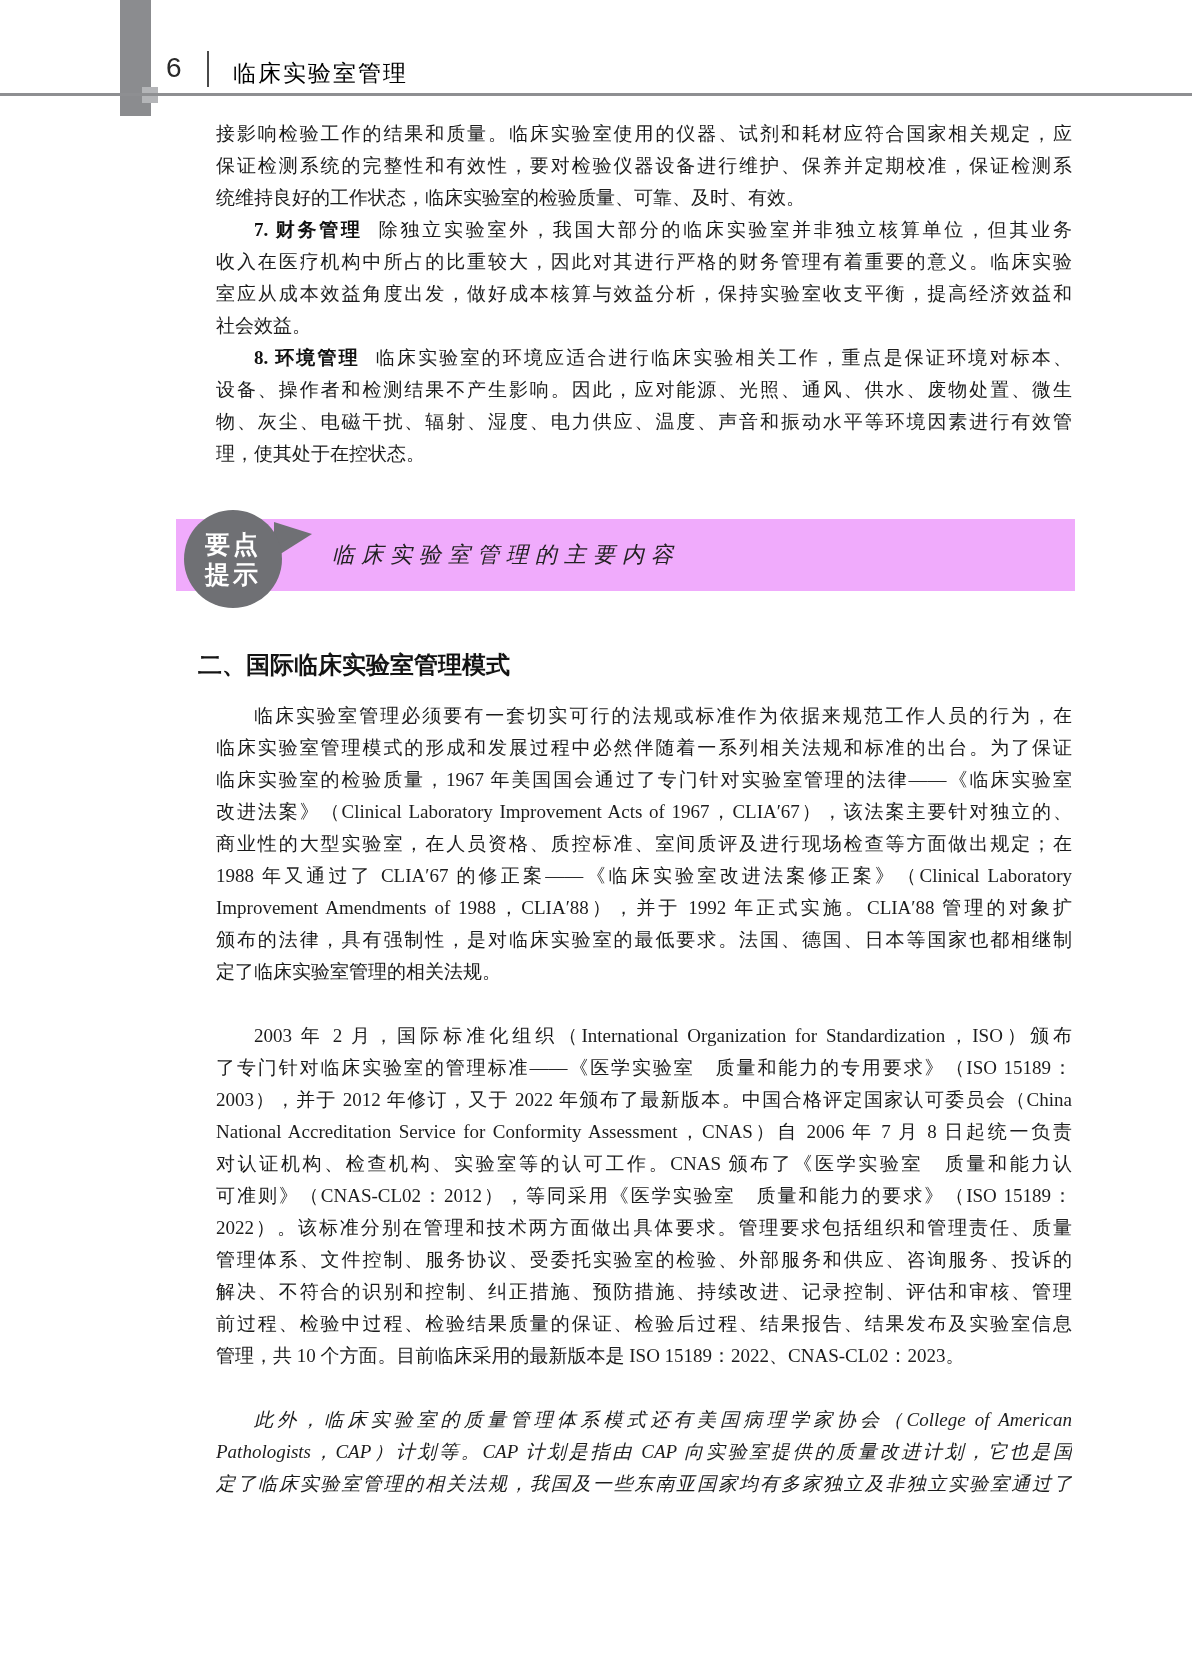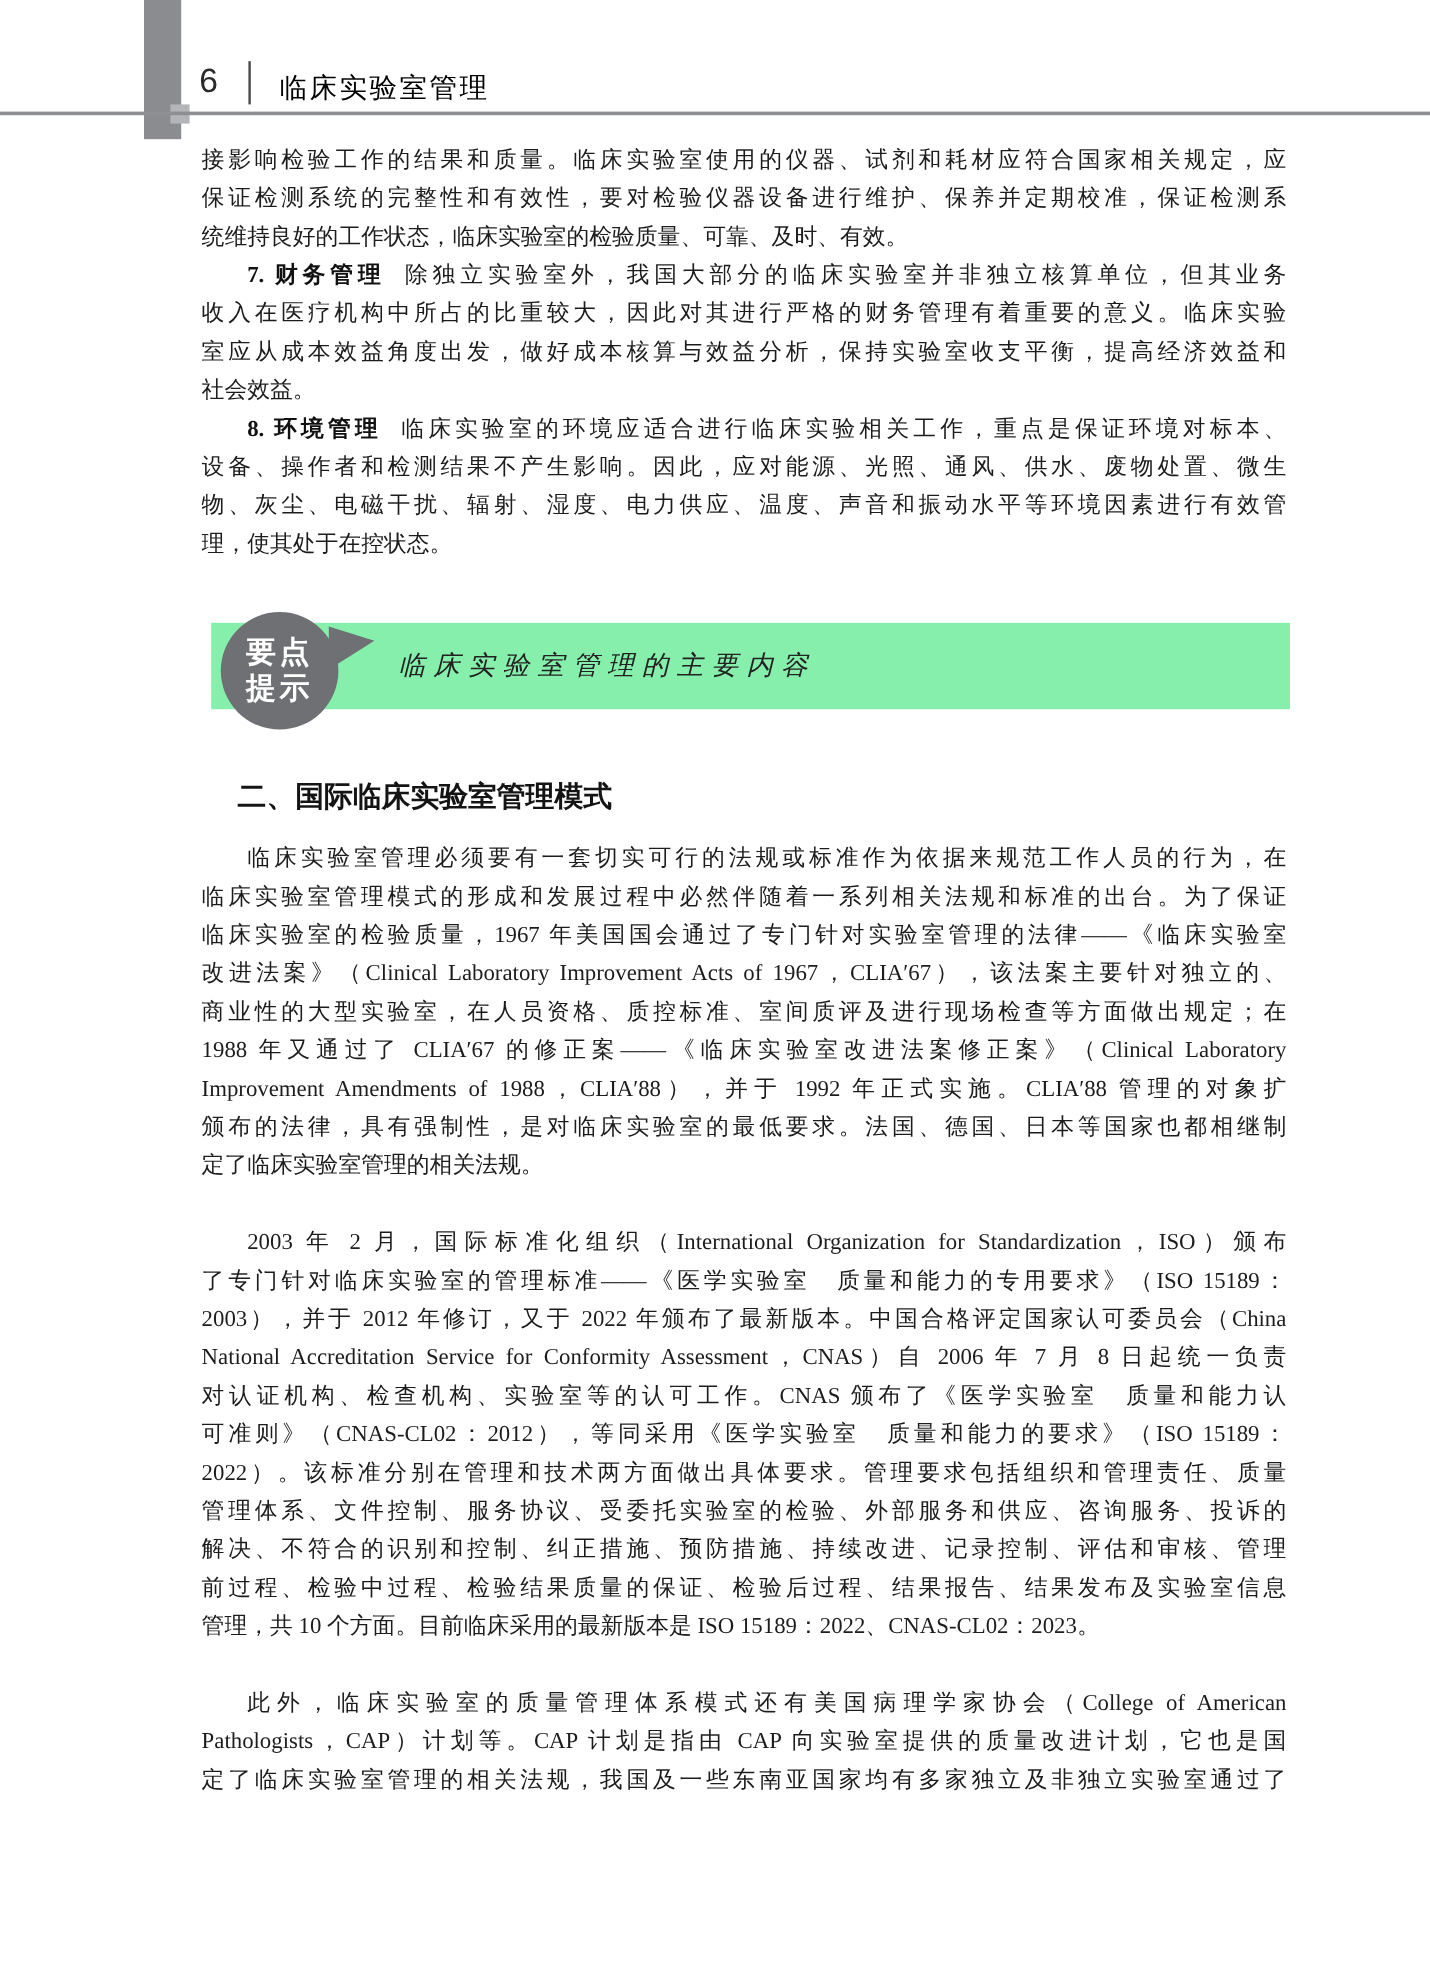--- a/index.html
+++ b/index.html
@@ -27,37 +27,38 @@
     font-family:"Liberation Sans","DejaVu Sans",sans-serif;
     font-size:23px; letter-spacing:2px; color:#000000;
   }
 
   
   .pblock { position:absolute; left:168px; width:904px; }
   .line {
     font-size:19px; line-height:32px; height:32px; overflow:hidden;
     text-align:justify; text-align-last:justify;
     color:#1c1c1c;
+    margin-left:48px;
   }
   .line.last { text-align-last:left; }
   .indent { text-indent:38px; }
   .lead { font-weight:bold; margin-right:16px; color:#111; }
 
   #paraA { top:118px; }
   #para7 { top:214px; }
   #para8 { top:342px; }
   #paraB { top:700px; }
   #paraC { top:1020px; }
-  #paraD { top:1404px; }
+  #paraD { top:1404px;font-style:italic; }
 
   
   .callout {
     position:absolute; left:176px; top:519px;
     width:899px; height:72px;
-    background:#86efac;
+    background:#f0abfc;
   }
   .badge {
     position:absolute; left:8px; top:-9px;
     width:98px; height:98px; border-radius:50%;
     background:#6f7074; color:#ffffff;
     display:flex; flex-direction:column; align-items:center; justify-content:center;
     font-family:"Liberation Sans","DejaVu Sans",sans-serif;
     font-weight:bold; font-size:25px; line-height:30px; letter-spacing:3px;
     z-index:2;
   }

